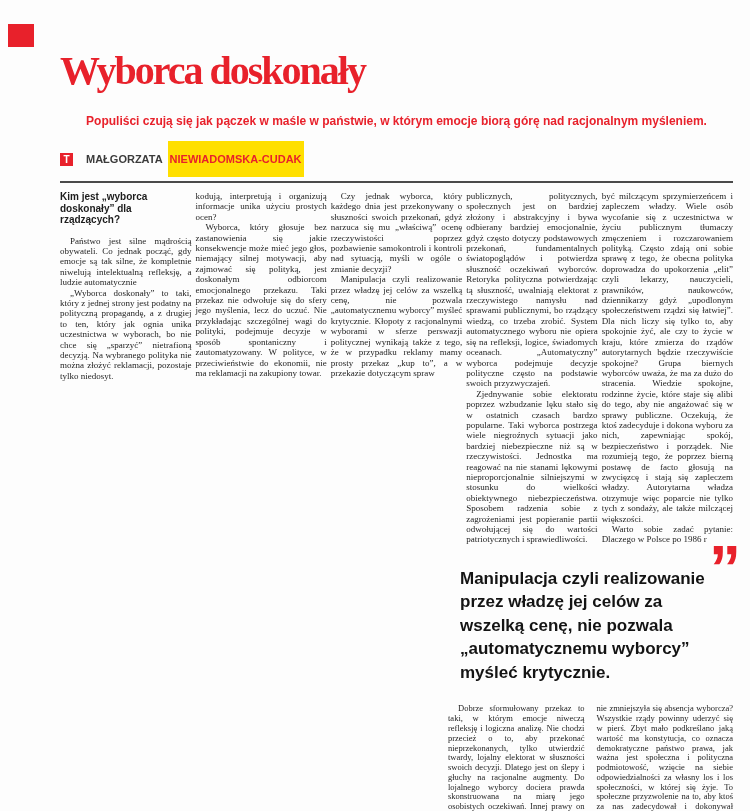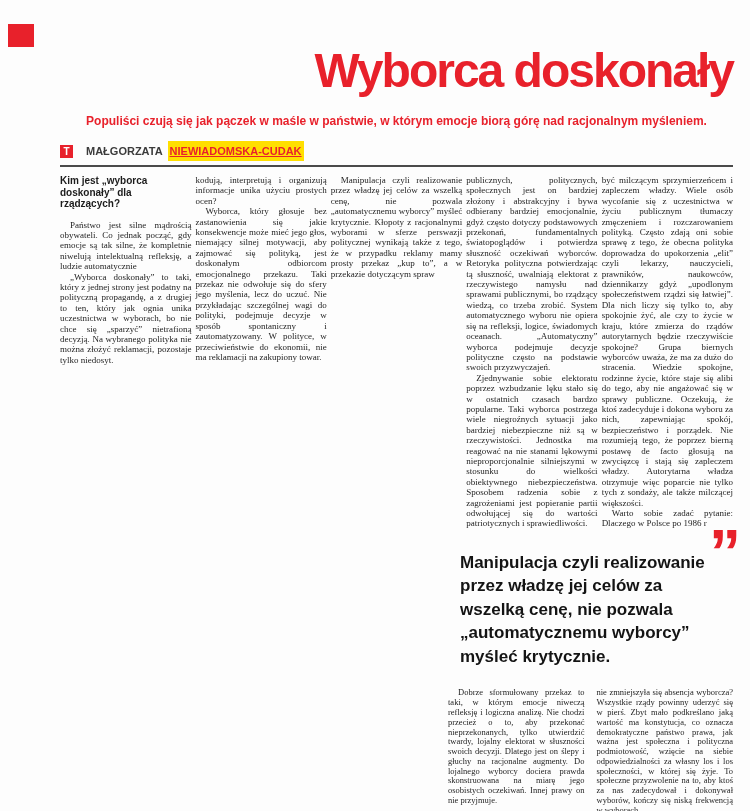--- a/index.html
+++ b/index.html
@@ -11,40 +11,40 @@
   html,body{margin:0;padding:0;background:#fdfdfd;}
   body{
     width:750px;min-height:811px;position:relative;
     font-family:"Liberation Serif", serif;color:var(--ink);
   }
   .corner-mark{
     position:absolute;left:8px;top:24px;width:26px;height:23px;background:var(--red);
   }
   .content{position:absolute;left:60px;top:0;width:673px;}
   .headline{
-    margin:42px 0 0;text-align:right;color:var(--red);
-    font-family:Liberation Sans, sans-serif;font-weight:bold;
-    font-size:48px;line-height:58px;letter-spacing:-2px;
+    margin:42px 0 0;text-align:left;color:var(--red);
+    font-family:Liberation Serif, serif;font-weight:bold;
+    font-size:40px;line-height:58px;letter-spacing:-2px;
   }
   .subtitle{
     margin-top:13px;text-align:center;color:var(--red);
     font-family:"Liberation Sans", sans-serif;font-weight:bold;
     font-size:12px;line-height:16px;
   }
   .byline{
     margin-top:12px;display:flex;align-items:center;gap:5px;
     font-family:"Liberation Sans", sans-serif;font-weight:bold;font-size:11px;
     border-bottom:2px solid var(--rule);padding-bottom:4px;
   }
   .t-icon{
     width:13px;height:13px;background:var(--red);color:#fff;
     font:bold 10px/13px "Liberation Sans", sans-serif;text-align:center;flex:0 0 auto;
   }
   .by-first{color:#3b3b3b;padding-left:8px;}
-  .by-last{color:var(--red);background:var(--yellow);padding:4px 2px;text-decoration:underline;}
+  .by-last{color:var(--red);background:var(--yellow);padding:12px 2px;}
   .cols{display:flex;gap:4px;margin-top:8px;}
   .cols .col{flex:1 1 0;}
   .col{
     font-size:9px;line-height:10.4px;text-align:justify;
     -webkit-hyphens:auto;hyphens:auto;
   }
   .col h3{
     font:bold 10px/11.5px "Liberation Sans", sans-serif;
     margin:0 0 10px;color:#1c1c1c;text-align:left;
   }
@@ -85,20 +85,21 @@
       <div class="col">
         <h3>Kim jest „wyborca doskonały” dla rządzących?</h3>
         <p class="ind">Państwo jest silne mądrością obywateli. Co jednak począć, gdy emocje są tak silne, że kompletnie niwelują intelektualną refleksję, a ludzie automatycznie</p>
         <p class="ind">„Wyborca doskonały” to taki, który z jednej strony jest podatny na polityczną propagandę, a z drugiej to ten, który jak ognia unika uczestnictwa w wyborach, bo nie chce się „sparzyć” nietrafioną decyzją. Na wybranego polityka nie można złożyć reklamacji, pozostaje tylko niedosyt.</p>
       </div>
       <div class="col">
         <p>kodują, interpretują i organizują informacje unika użyciu prostych ocen?</p>
         <p class="ind">Wyborca, który głosuje bez zastanowienia się jakie konsekwencje może mieć jego głos, niemający silnej motywacji, aby zajmować się polityką, jest doskonałym odbiorcom emocjonalnego przekazu. Taki przekaz nie odwołuje się do sfery jego myślenia, lecz do uczuć. Nie przykładając szczególnej wagi do polityki, podejmuje decyzje w sposób spontaniczny i zautomatyzowany. W polityce, w przeciwieństwie do ekonomii, nie ma reklamacji na zakupiony towar.</p>
       </div>
       <div class="col">
+        <p class="ind">Czy jednak wyborca, który każdego dnia jest przekonywany o słuszności swoich przekonań, gdyż narzuca się mu „właściwą” ocenę rzeczywistości poprzez pozbawienie samokontroli i kontroli nad sytuacją, myśli w ogóle o zmianie decyzji?</p>
         <p class="ind">Manipulacja czyli realizowanie przez władzę jej celów za wszelką cenę, nie pozwala „automatycznemu wyborcy” myśleć krytycznie. Kłopoty z racjonalnymi wyborami w sferze perswazji politycznej wynikają także z tego, że w przypadku reklamy mamy prosty przekaz „kup to”, a w przekazie dotyczącym spraw</p>
       </div>
       <div class="col">
         <p>publicznych, politycznych, społecznych jest on bardziej złożony i abstrakcyjny i bywa odbierany bardziej emocjonalnie, gdyż często dotyczy podstawowych przekonań, fundamentalnych światopoglądów i potwierdza słuszność oczekiwań wyborców. Retoryka polityczna potwierdzając tą słuszność, uwalniają elektorat z rzeczywistego namysłu nad sprawami publicznymi, bo rządzący wiedzą, co trzeba zrobić. System automatycznego wyboru nie opiera się na refleksji, logice, świadomych oceanach. „Automatyczny” wyborca podejmuje decyzje polityczne często na podstawie swoich przyzwyczajeń.</p>
         <p class="ind">Zjednywanie sobie elektoratu poprzez wzbudzanie lęku stało się w ostatnich czasach bardzo popularne. Taki wyborca postrzega wiele niegroźnych sytuacji jako bardziej niebezpieczne niż są w rzeczywistości. Jednostka ma reagować na nie stanami lękowymi nieproporcjonalnie silniejszymi w stosunku do wielkości obiektywnego niebezpieczeństwa. Sposobem radzenia sobie z zagrożeniami jest popieranie partii odwołującej się do wartości patriotycznych i sprawiedliwości.</p>
       </div>
       <div class="col">
         <p>być milczącym sprzymierzeńcem i zapleczem władzy. Wiele osób wycofanie się z uczestnictwa w życiu publicznym tłumaczy zmęczeniem i rozczarowaniem polityką. Często zdają oni sobie sprawę z tego, że obecna polityka doprowadza do upokorzenia „elit” czyli lekarzy, nauczycieli, prawników, naukowców, dziennikarzy gdyż „upodlonym społeczeństwem rządzi się łatwiej”. Dla nich liczy się tylko to, aby spokojnie żyć, ale czy to życie w kraju, które zmierza do rządów autorytarnych będzie rzeczywiście spokojne? Grupa biernych wyborców uważa, że ma za dużo do stracenia. Wiedzie spokojne, rodzinne życie, które staje się alibi do tego, aby nie angażować się w sprawy publiczne. Oczekują, że ktoś zadecyduje i dokona wyboru za nich, zapewniając spokój, bezpieczeństwo i porządek. Nie rozumieją tego, że poprzez bierną postawę de facto głosują na zwycięzcę i stają się zapleczem władzy. Autorytarna władza otrzymuje więc poparcie nie tylko tych z sondaży, ale także milczącej większości.</p>
         <p class="ind">Warto sobie zadać pytanie: Dlaczego w Polsce po 1986 r</p>
       </div>

